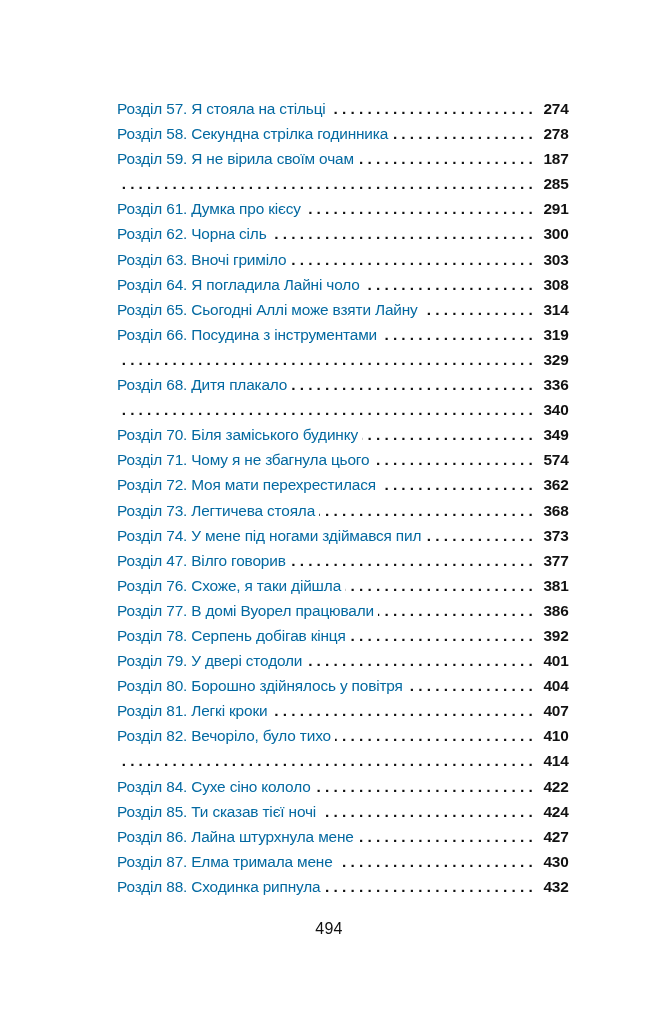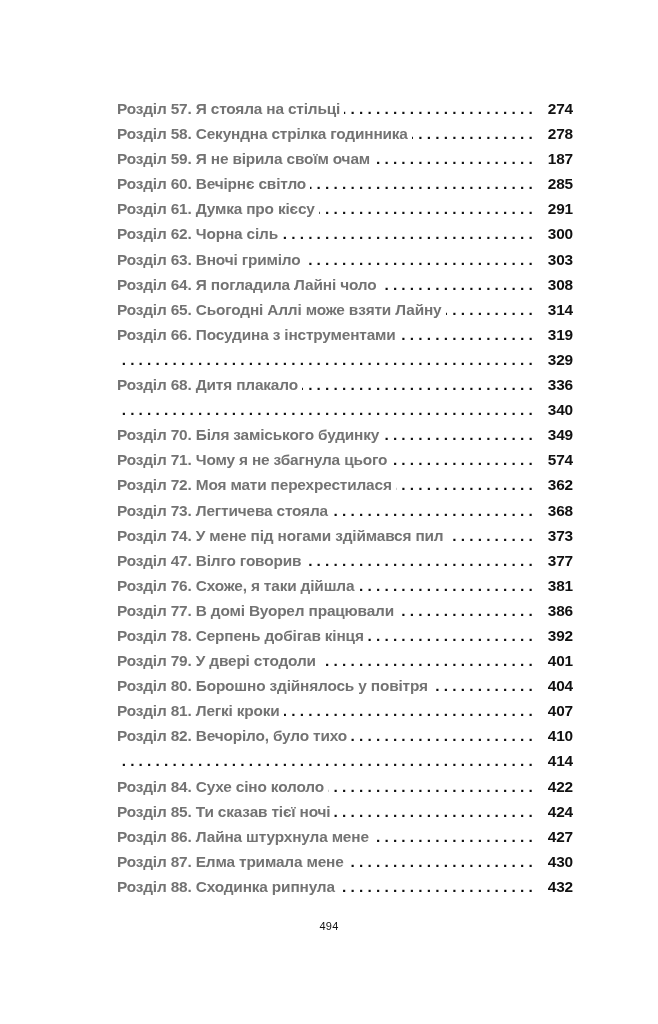--- a/index.html
+++ b/index.html
@@ -42,55 +42,55 @@
     line-height: 25.1px;
     font-size: 15.4px;
     font-weight: 700;
     letter-spacing: -0.16px;
     white-space: nowrap;
     overflow: hidden;
   }
 
   .entry-title {
     flex: 0 0 auto;
-    font-weight: 700;
-    color: #737373;
+    font-weight: 400;
+    color: #0369a1;
     padding-right: 4px;
   }
 
   .leader {
     flex: 1 1 auto;
     overflow: hidden;
     white-space: nowrap;
     color: #111111;
     font-weight: 700;
     letter-spacing: 4.2px;
     font-size: 15.4px;
     min-width: 0;
     text-align: left;
     direction: rtl;
     margin-right: 2px;
   }
 
   .entry-page {
     flex: 0 0 auto;
     width: 34px;
-    text-align: right;
+    text-align: center;
     font-weight: 700;
     color: #111111;
     font-variant-numeric: lining-nums;
   }
 
   #folio {
     position: absolute;
     left: 0;
     right: 0;
     top: 920px;
     text-align: center;
-    font-size: 11px;
+    font-size: 16px;
     font-weight: 400;
     color: #111111;
     letter-spacing: 0.2px;
   }
 </style>
 </head>
 <body>
 
 <div id="page">
 
@@ -104,21 +104,20 @@
         <span class="entry-title">Розділ 58. Секундна стрілка годинника</span>
         <span class="leader" aria-hidden="true">.........................................................................................</span>
         <span class="entry-page">278</span>
       </div>
       <div class="toc-entry">
         <span class="entry-title">Розділ 59. Я не вірила своїм очам</span>
         <span class="leader" aria-hidden="true">.........................................................................................</span>
         <span class="entry-page">187</span>
       </div>
       <div class="toc-entry">
-        <span class="entry-title">Розділ 60. Вечірнє світло</span>
         <span class="leader" aria-hidden="true">.........................................................................................</span>
         <span class="entry-page">285</span>
       </div>
       <div class="toc-entry">
         <span class="entry-title">Розділ 61. Думка про кієсу</span>
         <span class="leader" aria-hidden="true">.........................................................................................</span>
         <span class="entry-page">291</span>
       </div>
       <div class="toc-entry">
         <span class="entry-title">Розділ 62. Чорна сіль</span>

